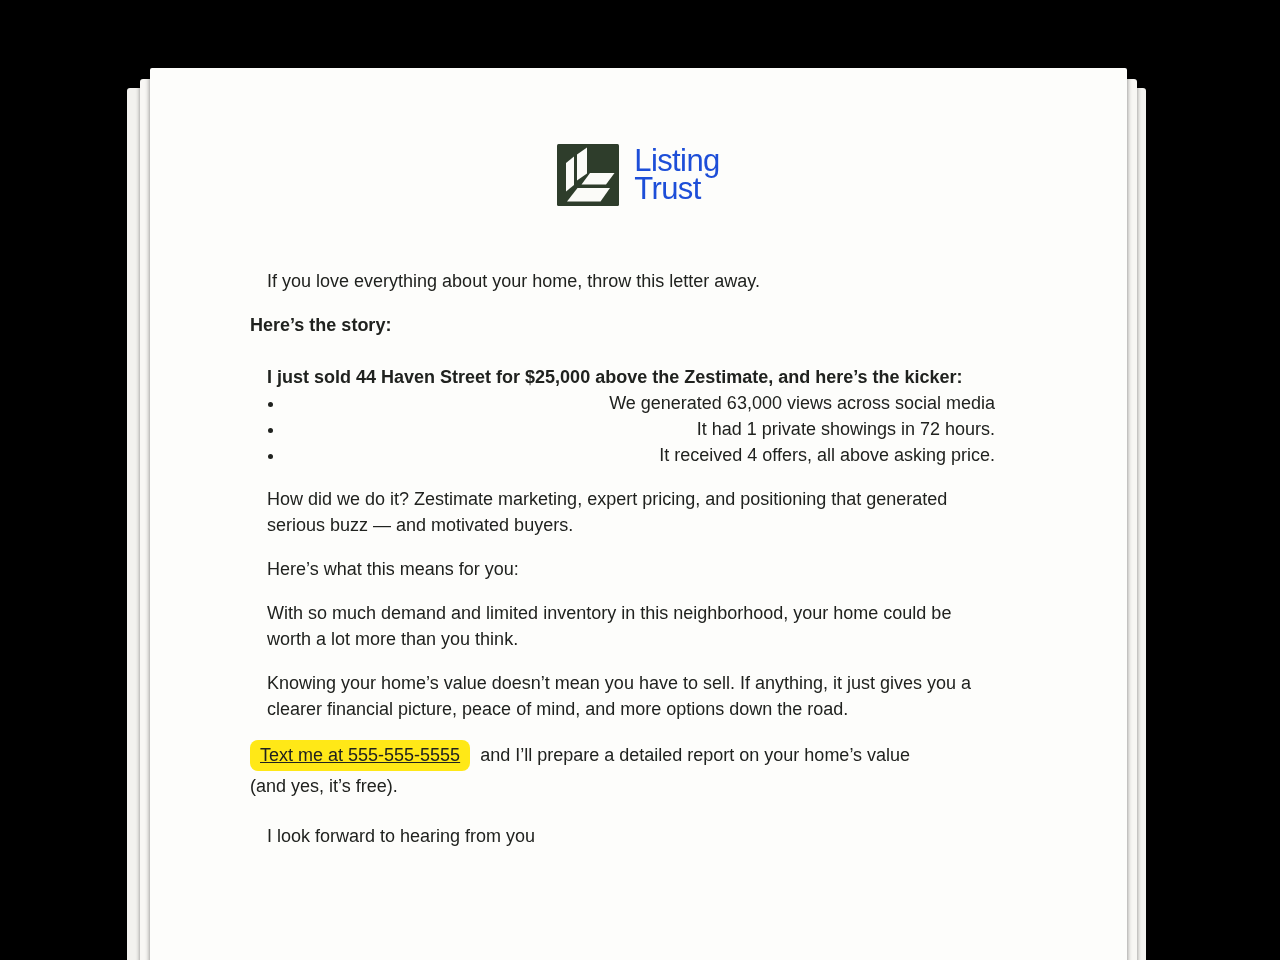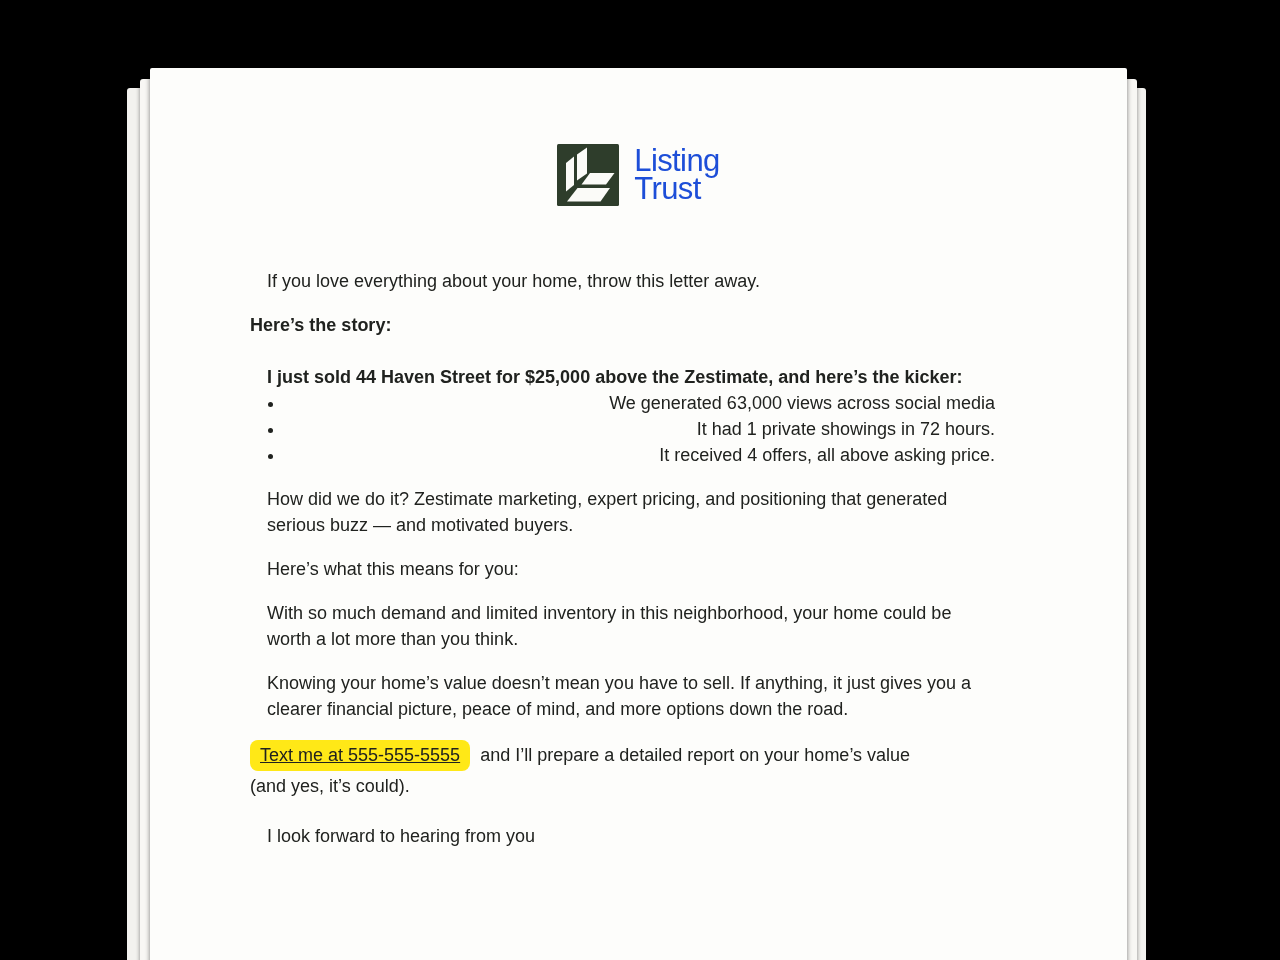--- a/index.html
+++ b/index.html
@@ -151,19 +151,19 @@
 
       <p>How did we do it? Zestimate marketing, expert pricing, and positioning that generated serious buzz — and motivated buyers.</p>
 
       <p>Here’s what this means for you:</p>
 
       <p>With so much demand and limited inventory in this neighborhood, your home could be worth a lot more than you think.</p>
 
       <p>Knowing your home’s value doesn’t mean you have to sell. If anything, it just gives you a clearer financial picture, peace of mind, and more options down the road.</p>
 
 
-      <p class="cta-line"><span class="highlight-pill">Text me at 555-555-5555</span>&nbsp; <span>and I’ll prepare a detailed report on your home’s value</span><span class="cta-second-line">(and yes, it’s could).</span></p>
+      <p class="cta-line"><span class="highlight-pill">Text me at 555-555-5555</span>&nbsp; <span>and I’ll prepare a detailed report on your home’s value</span><span class="cta-second-line">(and yes, it’s free).</span></p>
 
       <p class="closing-line">I look forward to hearing from you</p>
 
     </div>
   </div>
 </div>
 
 </body></html>

